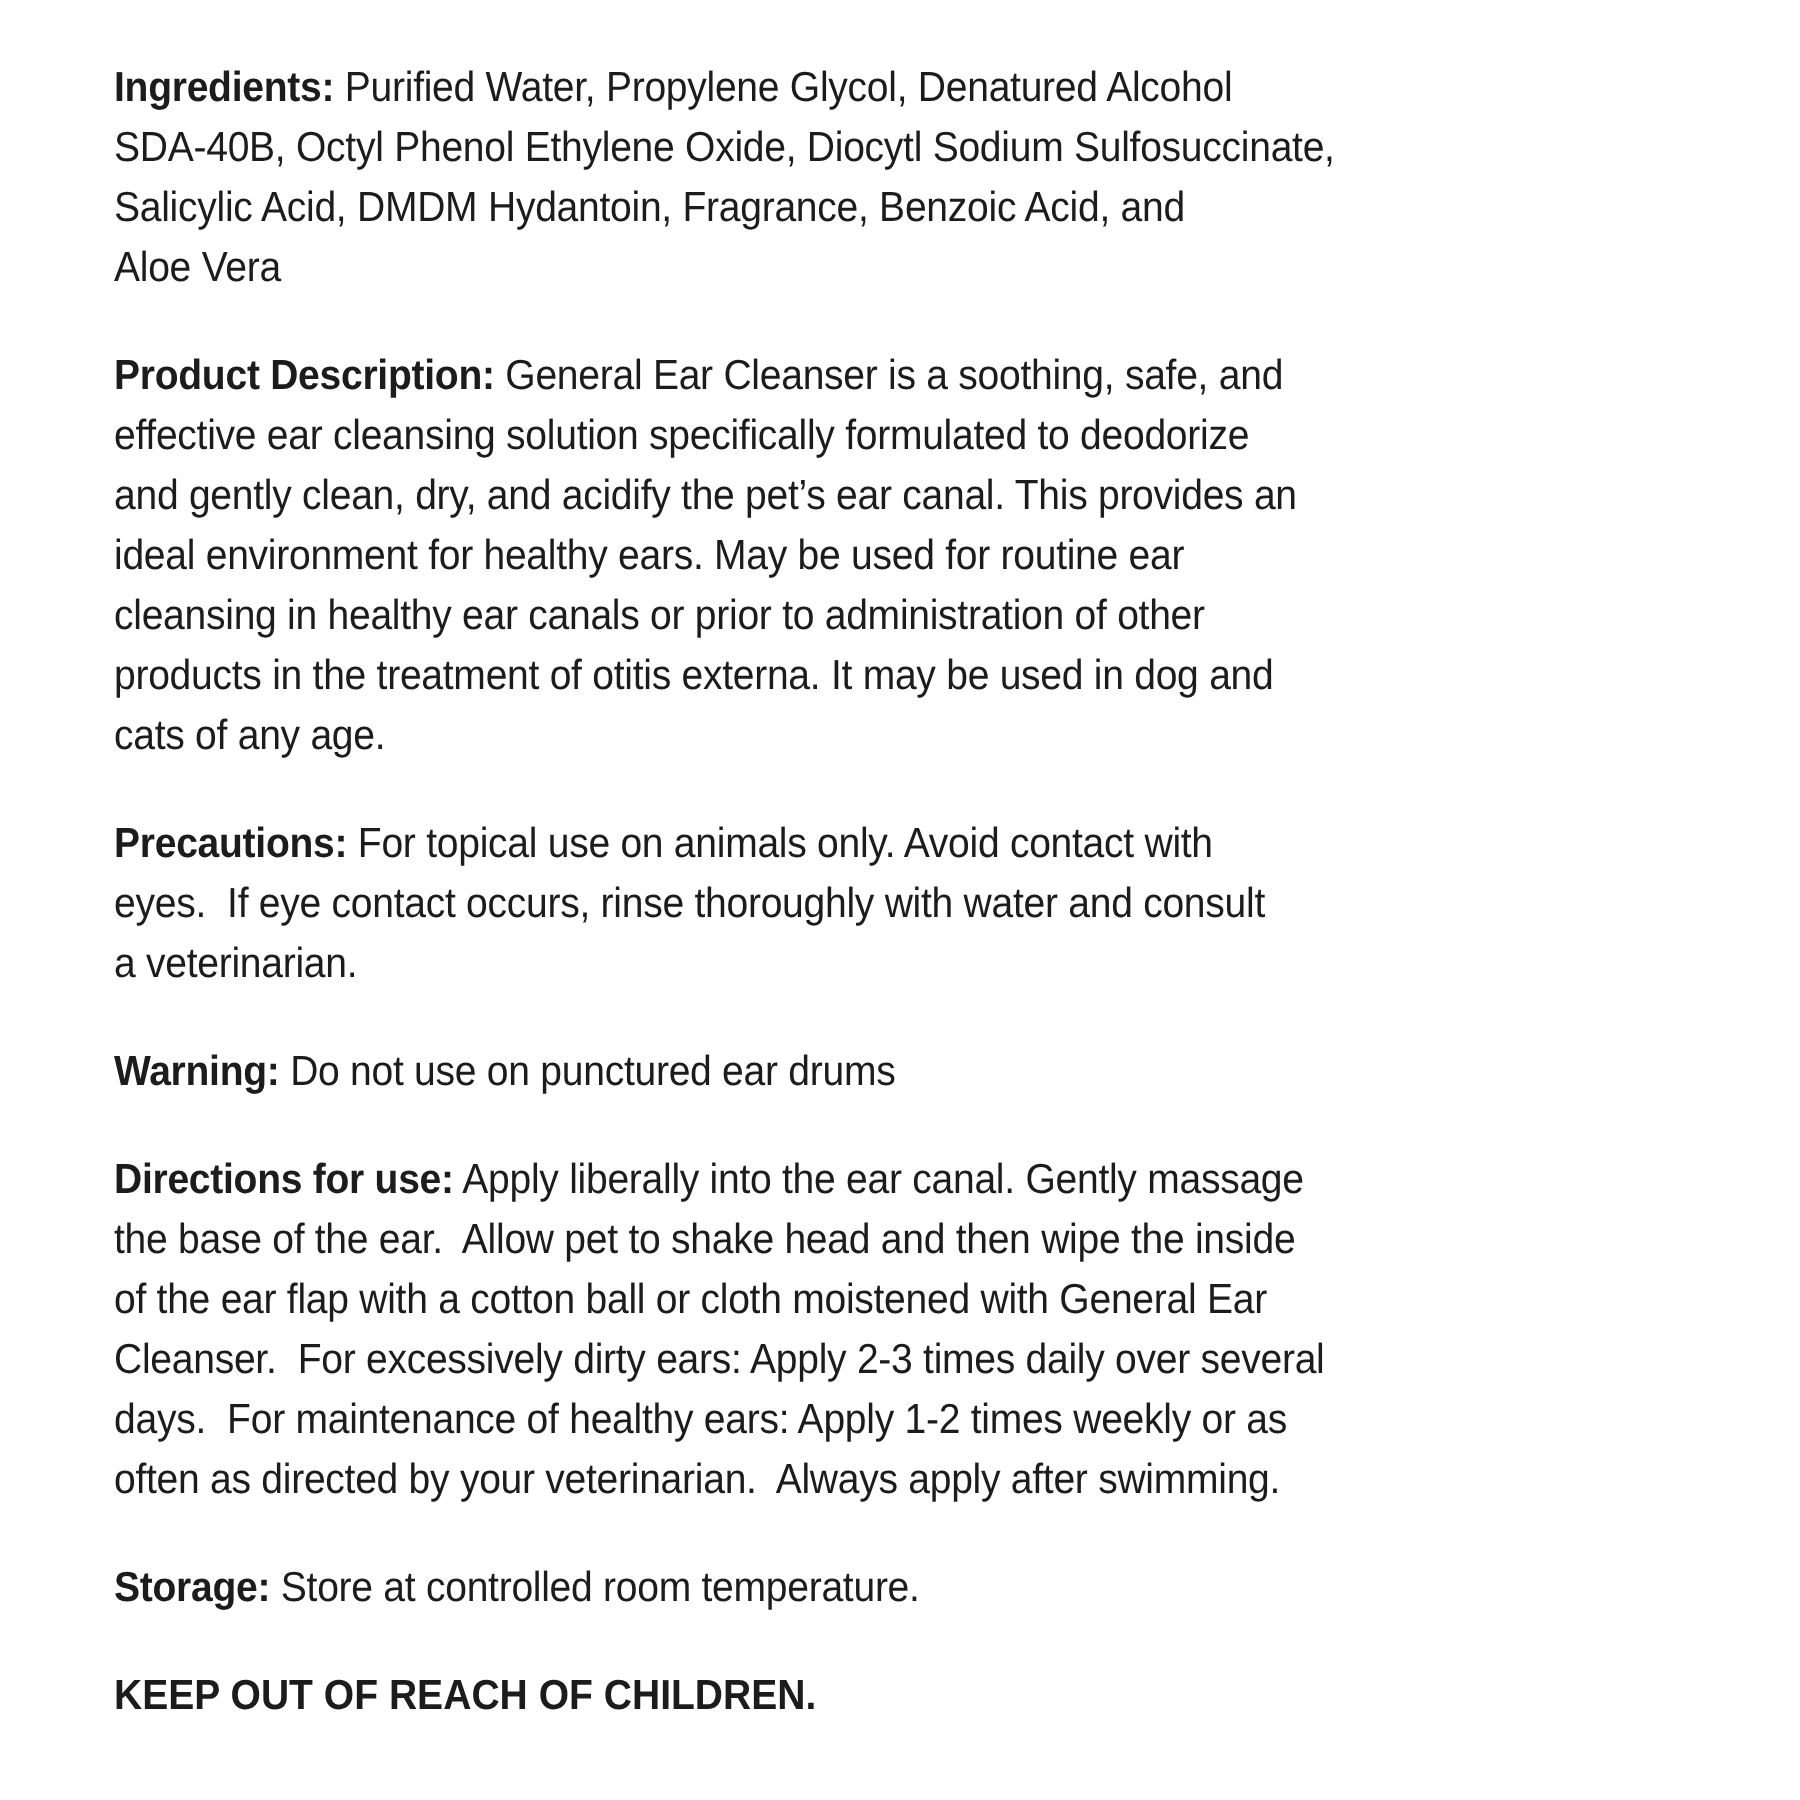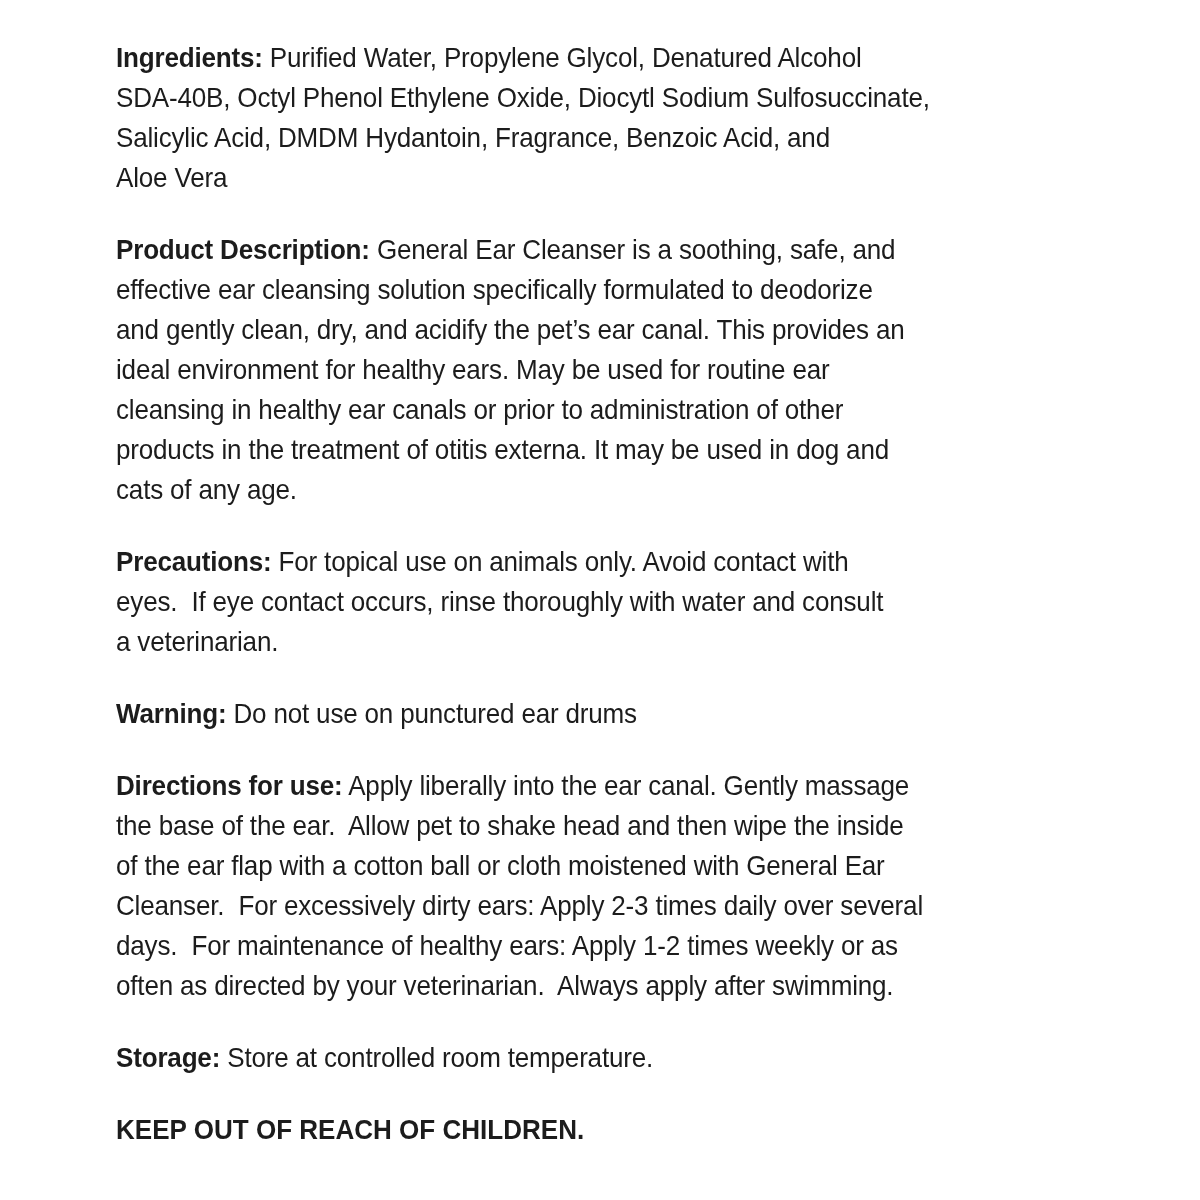--- a/index.html
+++ b/index.html
@@ -9,21 +9,21 @@
   body {
     width: 1200px;
     height: 1200px;
     overflow: hidden;
     font-family: "Liberation Sans", sans-serif;
   }
   .label-page {
     width: 1200px;
     height: 1200px;
     box-sizing: border-box;
-    padding: 38px 0 0 116px;
+    padding: 38px 0 0 76px;
   }
   .label-content {
     transform: scaleX(0.93);
     transform-origin: 0 0;
     width: 1080px;
   }
   .para {
     margin: 0 0 32px 0;
     font-size: 28px;
     line-height: 40px;

